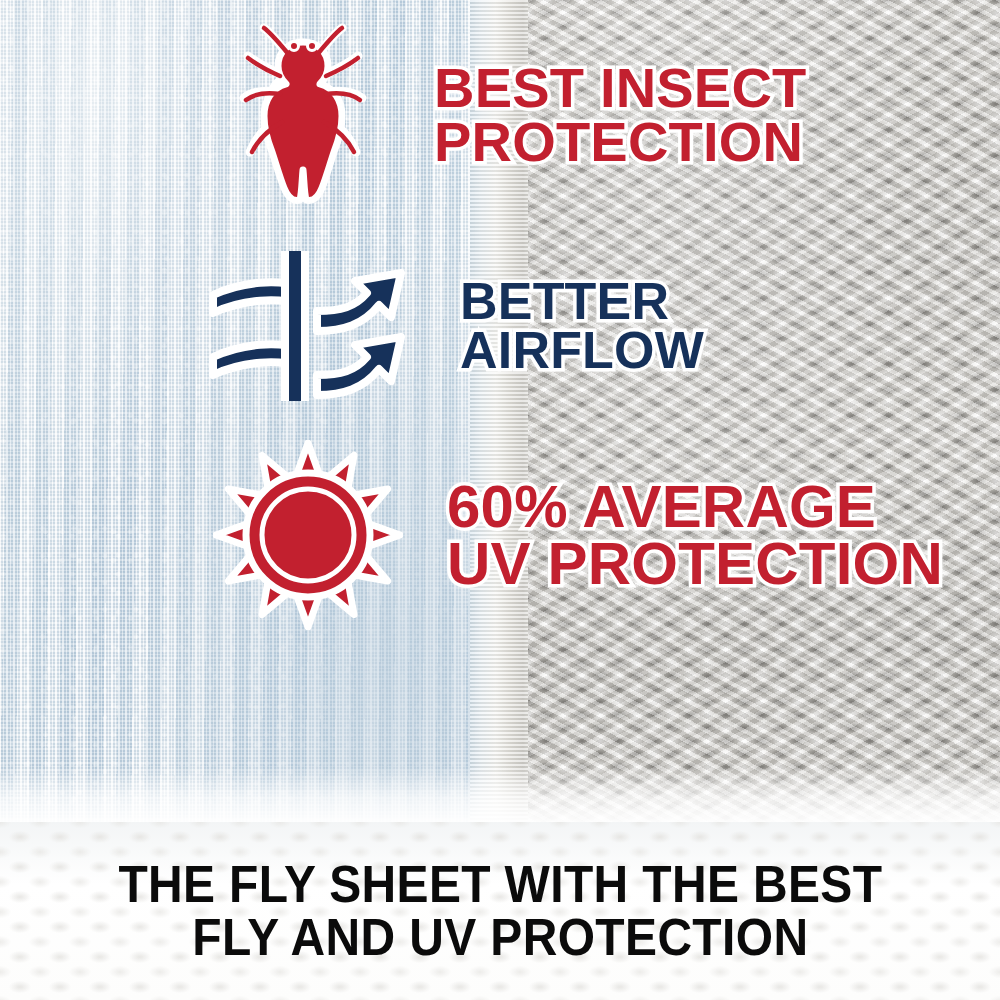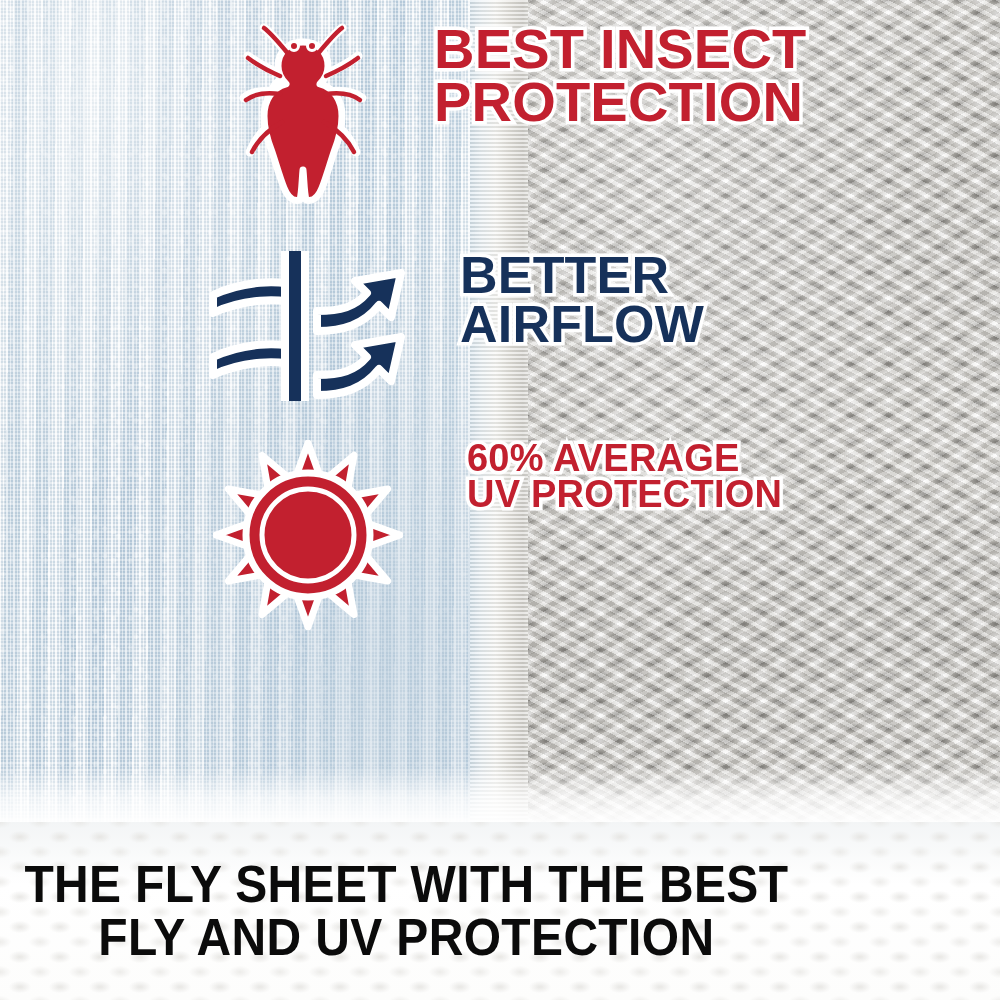--- a/index.html
+++ b/index.html
@@ -124,20 +124,21 @@
     position:absolute;
     left:0; bottom:0;
     width:1000px; height:56px;
     background: linear-gradient(180deg, rgba(255,255,255,0) 0%, rgba(255,255,255,0.72) 55%, rgba(255,255,255,0.97) 100%);
   }
 
   
   .feature {
     position: absolute;
     display: flex;
+    align-items: center;
   }
   .icon-box {
     display: flex;
     align-items: center;
     justify-content: center;
     flex: 0 0 auto;
   }
   .feature-text {
     font-weight: 700;
     line-height: 0.95;
@@ -152,37 +153,38 @@
   .txt-red  { color: #c2202f; }
   .txt-navy { color: #16315a; }
 
   #row-insect    { left: 228px; top: 22px;  }
   #row-airflow   { left: 205px; top: 251px; }
   #row-uv        { left: 213px; top: 440px; }
   #row-durability{ left: 198px; top: 655px; }
 
   #row-insect .feature-text     { font-size: 56px; margin-left: 56px; }
   #row-airflow .feature-text    { font-size: 52px; margin-left: 40px; }
-  #row-uv .feature-text         { font-size: 38px; margin-left: 64px; }
+  #row-uv .feature-text         { font-size: 60px; margin-left: 44px; }
   #row-durability .feature-text { font-size: 50px; margin-left: 40px; }
 
   
   .caption-band {
     position: absolute;
     left: 0; top: 822px;
     width: 1000px; height: 178px;
     background-color: #fbfbfa;
     background-image:
       radial-gradient(ellipse 16px 9px at 50% 50%, rgba(228,227,224,0.85) 0%, rgba(255,255,255,0) 70%),
       radial-gradient(ellipse 16px 9px at 50% 50%, rgba(230,229,226,0.7) 0%, rgba(255,255,255,0) 70%),
       linear-gradient(180deg, #f3f5f6 0%, #ffffff 35%, #fdfdfc 100%);
     background-size: 40px 30px, 40px 30px, 100% 100%;
     background-position: 0 0, 20px 15px, 0 0;
     display: flex;
     align-items: center;
+    justify-content: center;
   }
   .caption-text {
     color: #0b0b0b;
     font-size: 51px;
     font-weight: 700;
     line-height: 1.04;
     text-align: center;
     letter-spacing: 0.4px;
     white-space: pre-line;
     transform: scaleX(0.94);

